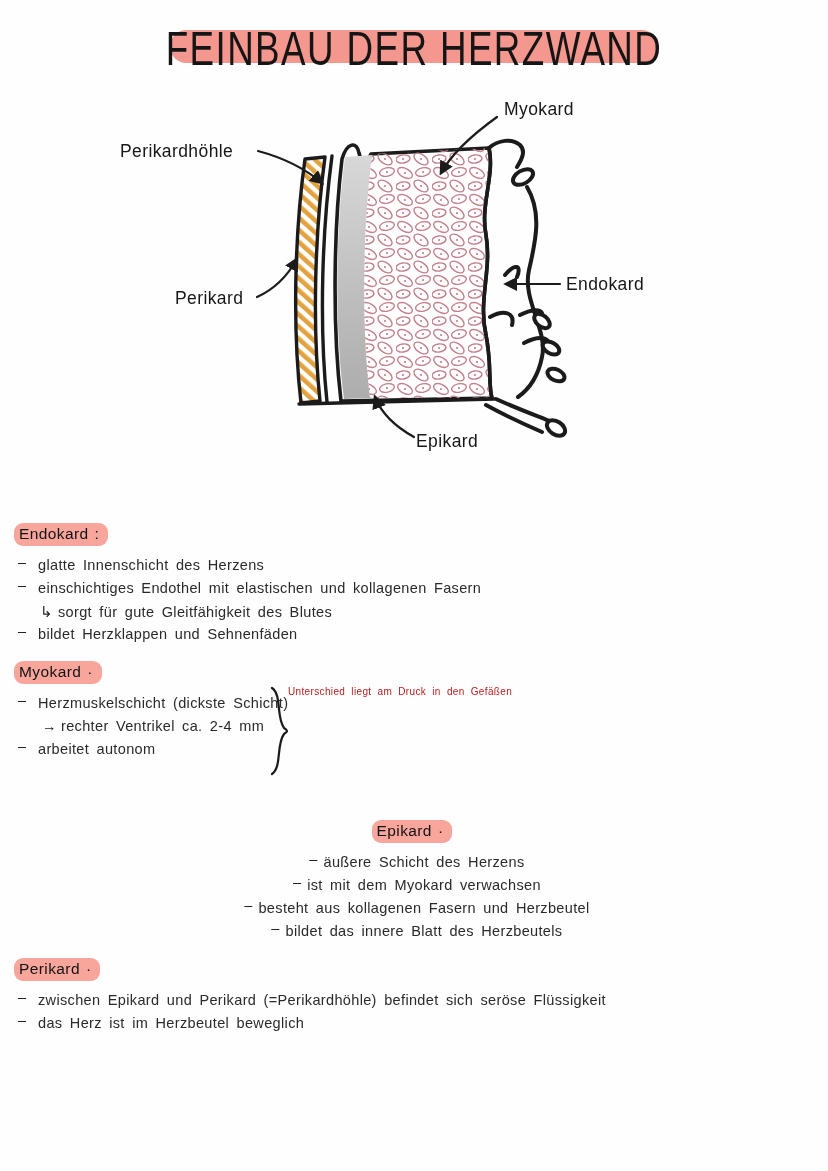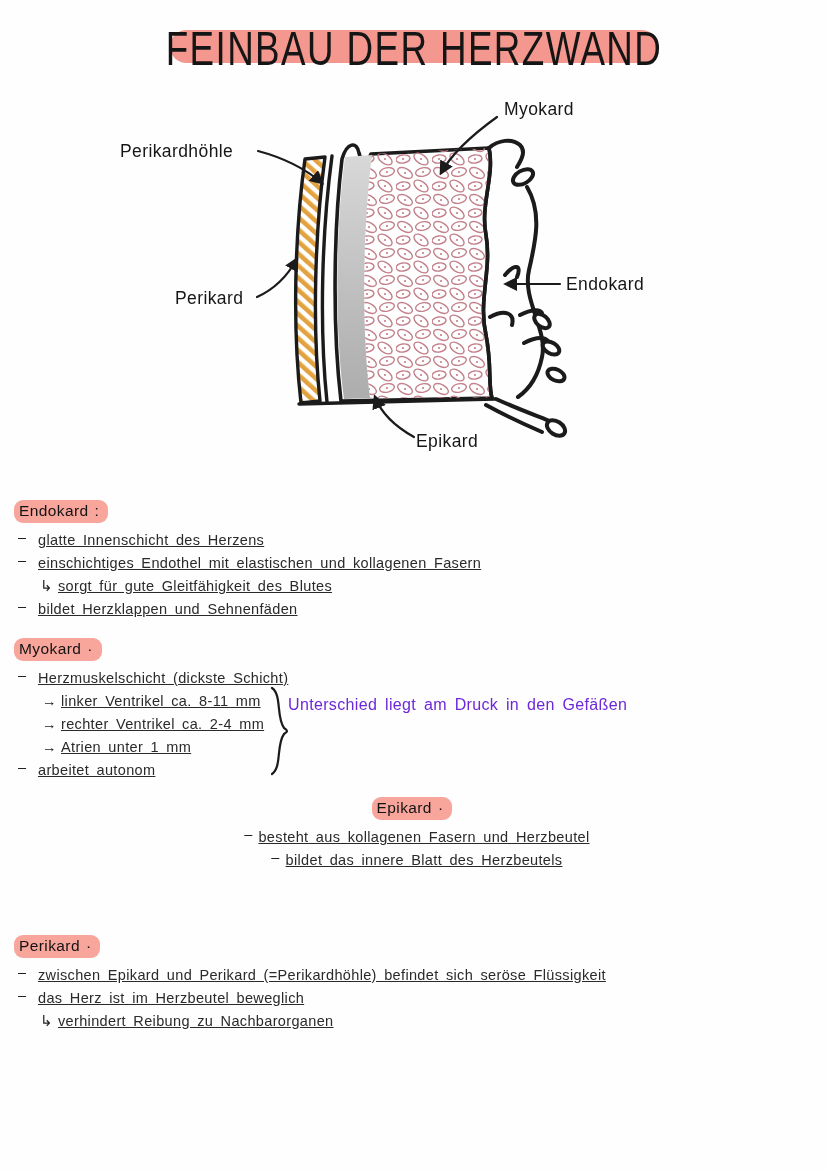--- a/index.html
+++ b/index.html
@@ -18,37 +18,37 @@
     font-size:40px;font-weight:400;letter-spacing:1.5px;color:#151515;
   }
   
   .diagram{position:absolute;left:0;top:85px;width:828px;height:385px;}
   .dg-label{font-size:17.5px;letter-spacing:.4px;fill:#161616;}
   
   .section{position:absolute;left:18px;width:792px;}
   .sec-head{
     display:inline-block;background:#f8a59c;border-radius:9px;
     padding:2px 9px 3px 5px;margin-left:-4px;
-    font-size:15.5px;letter-spacing:.4px;color:#131313;white-space:nowrap;
+    font-size:15.5px;letter-spacing:.4px;color:#131313;white-space:nowrap;margin-top:23px;
   }
   .sec-suffix{margin-left:6px;}
   .sec-items{margin-top:5px;}
   .item{
-    position:relative;height:23px;line-height:24px;white-space:nowrap;
-    font-size:14.5px;letter-spacing:.35px;word-spacing:3px;color:#2a2a2a;text-decoration:underline;
+    position:relative;height:23px;line-height:29px;white-space:nowrap;
+    font-size:14.5px;letter-spacing:.35px;word-spacing:3px;color:#2a2a2a;
   }
   .marker{display:inline-block;width:20px;transform:translateY(-3px);color:#222;}
   .marker.arrow{width:19px;transform:none;}
   .marker.hook{width:18px;transform:none;font-size:15px;}
   .ind-arrow{padding-left:24px;}
   .ind-hook{padding-left:22px;}
   .brace-svg{position:absolute;left:247px;top:47px;}
   .brace-note{
-    position:absolute;left:270px;top:58px;white-space:nowrap;
-    font-size:16px;letter-spacing:.35px;word-spacing:3px;color:#6d28d9;
+    position:absolute;left:270px;top:48px;white-space:nowrap;
+    font-size:10px;letter-spacing:.35px;word-spacing:3px;color:#b91c1c;
   }
   .sec-endokard{top:500px;}
   .sec-myokard{top:638px;}
   .sec-epikard{top:797px;text-align:center;}
   .sec-perikard{top:935px;}
 </style>
 </head>
 <body>
 
 <div class="page">
@@ -148,45 +148,44 @@
       <div class="item"><span class="marker">–</span><span>bildet Herzklappen und Sehnenfäden</span></div>
     </div>
   </div>
 
   <div class="section sec-myokard">
     <div class="sec-head">
       <span>Myokard</span><span class="sec-suffix">·</span>
     </div>
     <div class="sec-items">
       <div class="item"><span class="marker">–</span><span>Herzmuskelschicht (dickste Schicht)</span></div>
-      <div class="item ind-arrow"><span class="marker arrow">→</span><span>linker Ventrikel ca. 8-11 mm</span></div>
       <div class="item ind-arrow"><span class="marker arrow">→</span><span>rechter Ventrikel ca. 2-4 mm</span></div>
-      <div class="item ind-arrow"><span class="marker arrow">→</span><span>Atrien unter 1 mm</span></div>
       <div class="item"><span class="marker">–</span><span>arbeitet autonom</span></div>
     </div>
     <svg class="brace-svg" width="26" height="92" viewBox="0 0 26 92">
       <path d="M7,3 C17,10 11,32 19,43 C23,45.5 23,46.5 19,49 C11,60 17,82 7,89" fill="none" stroke="#1b1b1b" stroke-width="2.2" stroke-linecap="round"></path>
     </svg>
     <div class="brace-note">Unterschied liegt am Druck in den Gefäßen</div>
   </div>
 
   <div class="section sec-epikard">
     <div class="sec-head">
       <span>Epikard</span><span class="sec-suffix">·</span>
     </div>
     <div class="sec-items">
+      <div class="item"><span class="marker">–</span><span>äußere Schicht des Herzens</span></div>
+      <div class="item"><span class="marker">–</span><span>ist mit dem Myokard verwachsen</span></div>
       <div class="item"><span class="marker">–</span><span>besteht aus kollagenen Fasern und Herzbeutel</span></div>
       <div class="item"><span class="marker">–</span><span>bildet das innere Blatt des Herzbeutels</span></div>
     </div>
   </div>
 
   <div class="section sec-perikard">
     <div class="sec-head">
       <span>Perikard</span><span class="sec-suffix">·</span>
     </div>
     <div class="sec-items">
       <div class="item"><span class="marker">–</span><span>zwischen Epikard und Perikard (=Perikardhöhle) befindet sich seröse Flüssigkeit</span></div>
       <div class="item"><span class="marker">–</span><span>das Herz ist im Herzbeutel beweglich</span></div>
-      <div class="item ind-hook"><span class="marker hook">↳</span><span>verhindert Reibung zu Nachbarorganen</span></div>
     </div>
   </div>
 
 </div>
 
 </body></html>

